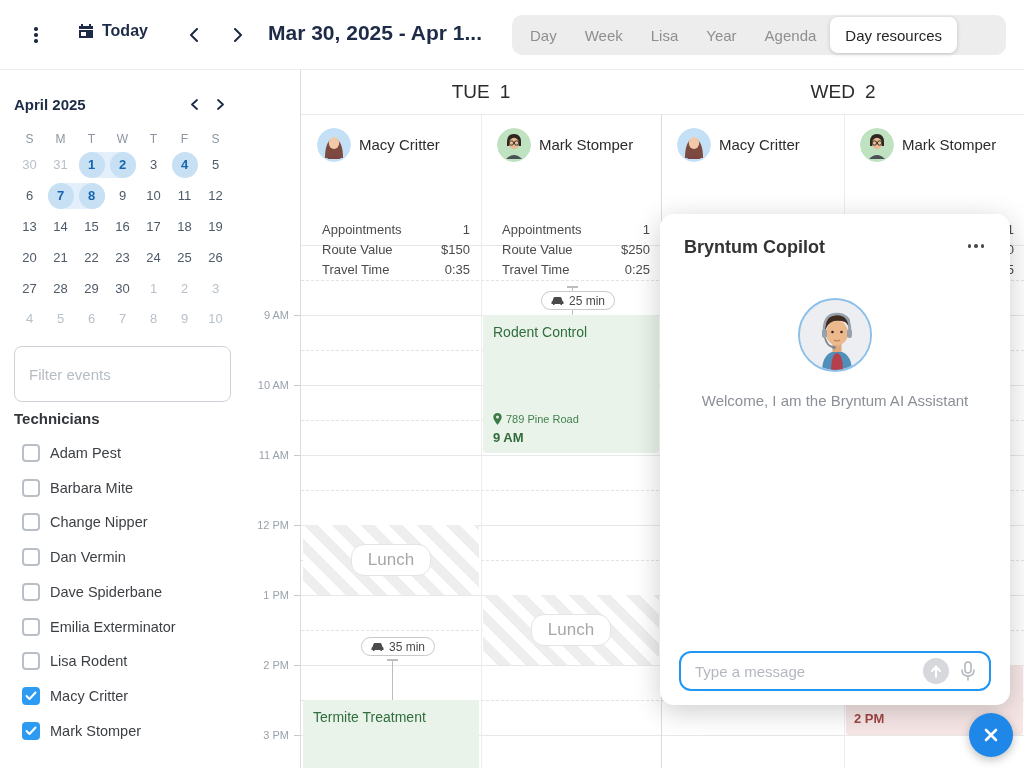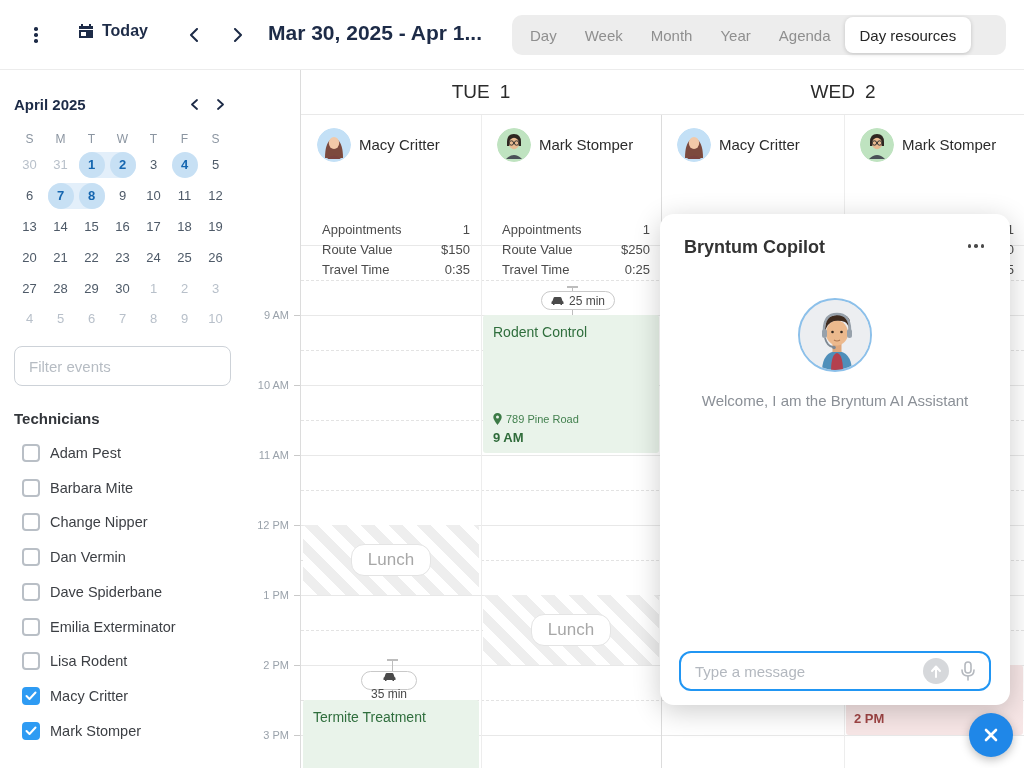--- a/index.html
+++ b/index.html
@@ -27,21 +27,21 @@
   .mc-wd { width:31px; text-align:center; font-size:12px; color:#8b95a1; line-height:22px; }
   .mc-row { height:30.8px; }
   .mc-cell { position:relative; width:31px; display:flex; align-items:center; justify-content:center; cursor:pointer; }
   .mc-num { position:relative; z-index:1; width:26px; height:26px; line-height:26px; text-align:center; font-size:13px; color:#4e5a68; border-radius:50%; }
   .mc-cell.muted .mc-num { color:#b8c0ca; }
   .mc-cell.sel .mc-num { background:#c7e0f4; color:#1566b0; font-weight:700; }
   .mc-cell.band-start::before, .mc-cell.band-end::before { content:""; position:absolute; top:50%; margin-top:-13px; height:26px; background:#e3effa; }
   .mc-cell.band-start::before { left:calc(50% - 13px); right:0; border-radius:13px 0 0 13px; }
   .mc-cell.band-end::before { left:0; right:calc(50% - 13px); border-radius:0 13px 13px 0; }
 
-  .filter-input { position:absolute; left:14px; top:276px; width:217px; height:40px; border:1px solid #cdd2d8; border-radius:8px; font-size:15px; color:#444; padding:0 14px; outline:none; font-family:"Liberation Sans", sans-serif; }
+  .filter-input { position:absolute; left:14px; top:276px; width:217px; height:56px; border:1px solid #cdd2d8; border-radius:8px; font-size:15px; color:#444; padding:0 14px; outline:none; font-family:"Liberation Sans", sans-serif; }
   .filter-input::placeholder { color:#b6bcc3; }
   .tech-heading { position:absolute; left:14px; top:340px; font-size:15px; font-weight:700; color:#33363b; }
   .tech-list { position:absolute; left:0; top:366px; width:260px; height:332px; }
   .tech-row { position:absolute; left:0; width:260px; height:34px; display:flex; align-items:center; cursor:pointer; }
   .cbx { position:absolute; left:22px; width:18px; height:18px; border:2px solid #b9bfc6; border-radius:4px; background:#fff; display:flex; align-items:center; justify-content:center; }
   .cbx.checked { background:#2e9bf3; border-color:#2e9bf3; }
   .tech-name { position:absolute; left:50px; font-size:14.5px; color:#3c3f44; }
 
   
   .gutter { position:absolute; left:0; top:70px; width:300px; height:698px; pointer-events:none; }
@@ -119,21 +119,21 @@
     </div>
     <div class="nav-chevron" style="left:227px;">
       <svg width="12" height="14" viewBox="0 0 12 14">
           <polyline points="3,1 9,7 3,13" fill="none" stroke="#1d2b47" stroke-width="2" stroke-linecap="round" stroke-linejoin="round"></polyline>
         </svg>
     </div>
     <div class="range-title">Mar 30, 2025 - Apr 1...</div>
     <div class="view-tabs">
       <div class="view-tab">Day</div>
       <div class="view-tab">Week</div>
-      <div class="view-tab">Month</div>
+      <div class="view-tab">Lisa</div>
       <div class="view-tab">Year</div>
       <div class="view-tab">Agenda</div>
       <div class="view-tab active">Day resources</div>
     </div>
   </div>
 
   <div class="sidebar">
     <div class="mc-title">April 2025</div>
     <div class="mc-chev" style="left:185px;">
       <svg width="9" height="11" viewBox="0 0 9 11">
@@ -533,21 +533,21 @@
     <div class="travel-badge" style="left:240px; top:221px;">
       <span style="display:flex;">
         <svg width="13" height="10" viewBox="0 0 13 10">
             <path d="M1.5 5 L2.6 1.8 Q2.9 1 3.7 1 L9.3 1 Q10.1 1 10.4 1.8 L11.5 5 Q12.5 5.3 12.5 6.3 L12.5 8 L11 8 L11 9 L9.5 9 L9.5 8 L3.5 8 L3.5 9 L2 9 L2 8 L0.5 8 L0.5 6.3 Q0.5 5.3 1.5 5 Z" fill="#4a4a4a"></path>
           </svg>
       </span>
       <span>25 min</span>
     </div>
     <div class="travel-cap" style="left:85.5px; top:589px;"></div>
     <div class="travel-line" style="left:90.5px; top:589px; height:41px;"></div>
-    <div class="travel-badge" style="left:60px; top:601px;flex-direction:column;">
+    <div class="travel-badge" style="left:60px; top:567px;">
       <span style="display:flex;">
         <svg width="13" height="10" viewBox="0 0 13 10">
             <path d="M1.5 5 L2.6 1.8 Q2.9 1 3.7 1 L9.3 1 Q10.1 1 10.4 1.8 L11.5 5 Q12.5 5.3 12.5 6.3 L12.5 8 L11 8 L11 9 L9.5 9 L9.5 8 L3.5 8 L3.5 9 L2 9 L2 8 L0.5 8 L0.5 6.3 Q0.5 5.3 1.5 5 Z" fill="#4a4a4a"></path>
           </svg>
       </span>
       <span>35 min</span>
     </div>
   </div>
 
   <div class="copilot">

